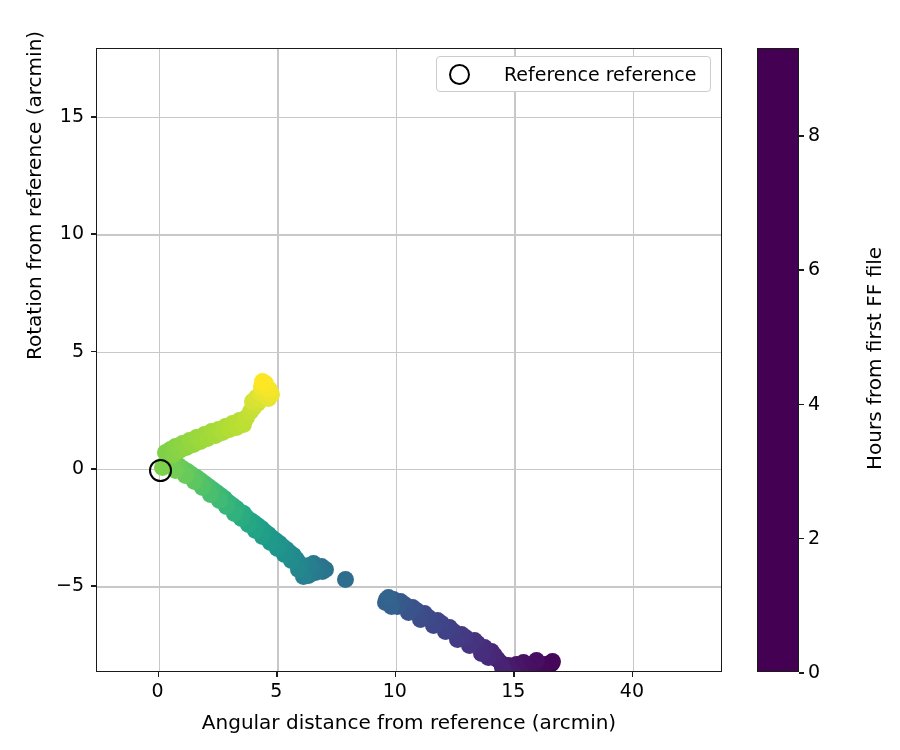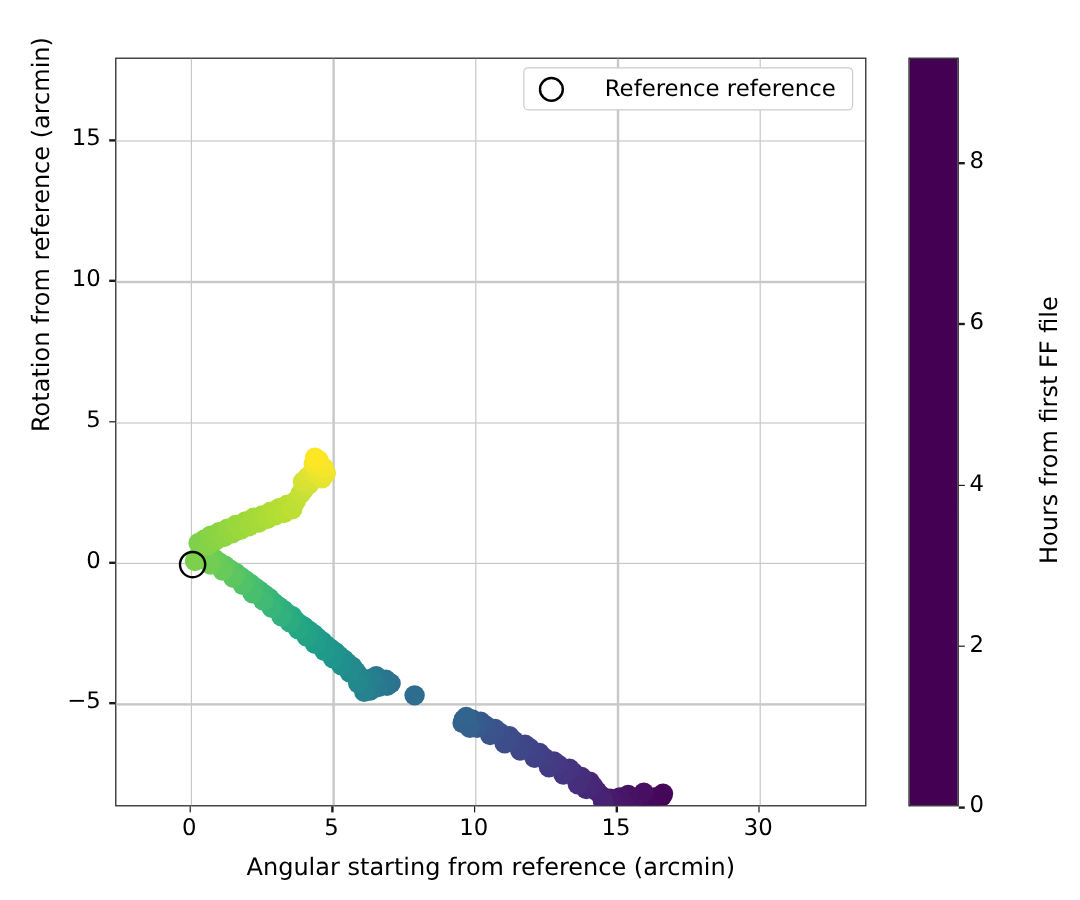--- a/index.html
+++ b/index.html
@@ -271,36 +271,36 @@
   <div id="xticklayer">
       <div class="tick-x" style="left: 157.652px;"></div>
       <div class="ticklabel-x" style="left: 127.652px;">0</div>
       <div class="tick-x" style="left: 276.212px;"></div>
       <div class="ticklabel-x" style="left: 246.212px;">5</div>
       <div class="tick-x" style="left: 394.773px;"></div>
       <div class="ticklabel-x" style="left: 364.773px;">10</div>
       <div class="tick-x" style="left: 513.333px;"></div>
       <div class="ticklabel-x" style="left: 483.333px;">15</div>
       <div class="tick-x" style="left: 631.894px;"></div>
-      <div class="ticklabel-x" style="left: 601.894px;">30</div>
+      <div class="ticklabel-x" style="left: 601.894px;">40</div>
     </div>
   <div id="yticklayer">
       <div class="tick-y" style="top: 585.203px;"></div>
       <div class="ticklabel-y" style="top: 573.203px;">−5</div>
       <div class="tick-y" style="top: 467.91px;"></div>
       <div class="ticklabel-y" style="top: 455.91px;">0</div>
       <div class="tick-y" style="top: 350.617px;"></div>
       <div class="ticklabel-y" style="top: 338.617px;">5</div>
       <div class="tick-y" style="top: 233.323px;"></div>
       <div class="ticklabel-y" style="top: 221.323px;">10</div>
       <div class="tick-y" style="top: 116.03px;"></div>
       <div class="ticklabel-y" style="top: 104.03px;">15</div>
     </div>
 
-  <div class="xlabel">Angular starting from reference (arcmin)</div>
+  <div class="xlabel">Angular distance from reference (arcmin)</div>
   <div class="ylabel">Rotation from reference (arcmin)</div>
 
   <div class="legend">
     <span class="legend-marker"></span>
     <span class="legend-label">Reference reference</span>
   </div>
 
   <div class="cbar" id="cbar" style="background: linear-gradient(rgb(68, 1, 84) 100%, rgb(71, 13, 96) 95.83%, rgb(72, 26, 107) 91.67%, rgb(72, 40, 120) 87.5%, rgb(69, 55, 129) 83.33%, rgb(64, 68, 136) 79.17%, rgb(59, 81, 139) 75%, rgb(53, 94, 141) 70.83%, rgb(49, 104, 142) 66.67%, rgb(44, 114, 142) 62.5%, rgb(40, 124, 142) 58.33%, rgb(36, 134, 142) 54.17%, rgb(33, 144, 141) 50%, rgb(31, 154, 138) 45.83%, rgb(34, 164, 133) 41.67%, rgb(44, 174, 127) 37.5%, rgb(60, 184, 118) 33.33%, rgb(79, 193, 106) 29.17%, rgb(102, 202, 91) 25%, rgb(128, 209, 73) 20.83%, rgb(155, 216, 60) 16.67%, rgb(182, 222, 51) 12.5%, rgb(210, 226, 53) 8.33%, rgb(233, 229, 47) 4.17%, rgb(253, 231, 37) 0%);"></div>
   <div id="cbarticklayer">
       <div class="cbar-tick" style="top: 672px;"></div>

